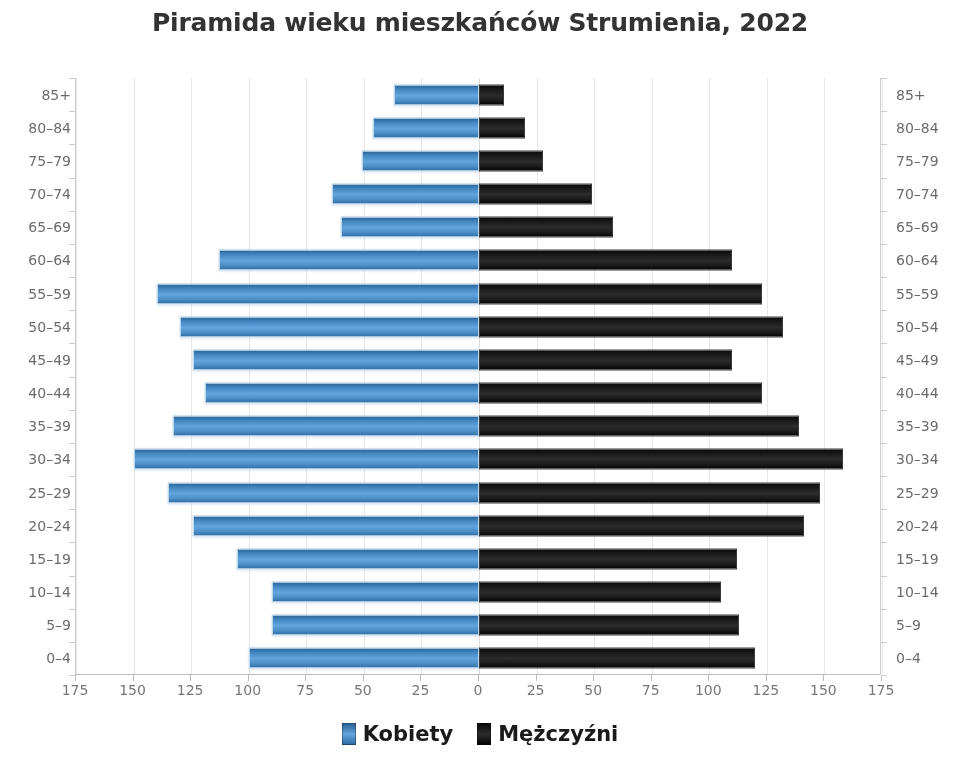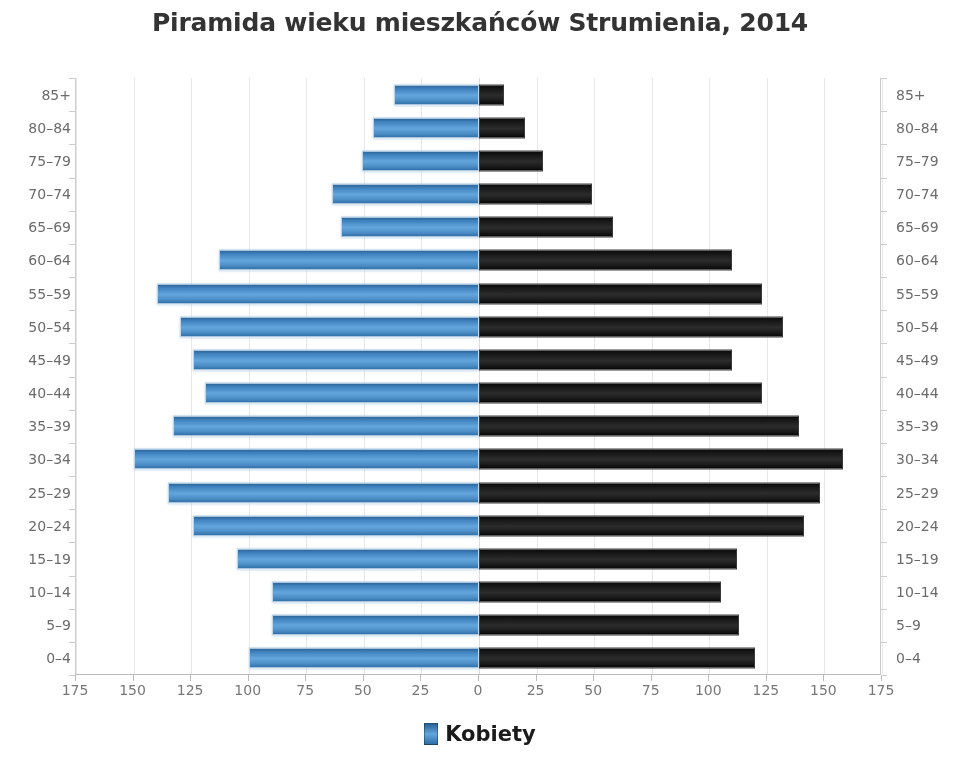--- a/index.html
+++ b/index.html
@@ -143,21 +143,21 @@
   }
   .swatch.male {
     background: linear-gradient(to bottom, #0a0a0a 0%, #2c2c2c 50%, #050505 100%);
   }
 </style>
 </head>
 <body>
 
 <div id="page">
 
-  <div id="title">Piramida wieku mieszkańców Strumienia, 2014</div>
+  <div id="title">Piramida wieku mieszkańców Strumienia, 2022</div>
 
   <div id="plot">
       <div class="gridline" style="left: 0px;"></div>
       <div class="gridline" style="left: 57.5714px;"></div>
       <div class="gridline" style="left: 115.143px;"></div>
       <div class="gridline" style="left: 172.714px;"></div>
       <div class="gridline" style="left: 230.286px;"></div>
       <div class="gridline" style="left: 287.857px;"></div>
       <div class="gridline" style="left: 345.429px;"></div>
       <div class="gridline zero" style="left: 403px;"></div>
@@ -243,20 +243,24 @@
     </div>
 
   <div id="axis-x-ticks"></div>
   <div id="axis-y-left"></div>
   <div id="axis-y-right"></div>
 
   <div id="legend">
     <div class="legend-item">
       <span class="swatch female"></span>
       <span>Kobiety</span>
+    </div>
+    <div class="legend-item">
+      <span class="swatch male"></span>
+      <span>Mężczyźni</span>
     </div>
   </div>
 
 <div class="xtickmark" style="left: 75px;"></div>
     <div class="xtick" style="left: 75px;">175</div>
     <div class="xtickmark" style="left: 132.571px;"></div>
     <div class="xtick" style="left: 132.571px;">150</div>
     <div class="xtickmark" style="left: 190.143px;"></div>
     <div class="xtick" style="left: 190.143px;">125</div>
     <div class="xtickmark" style="left: 247.714px;"></div>

